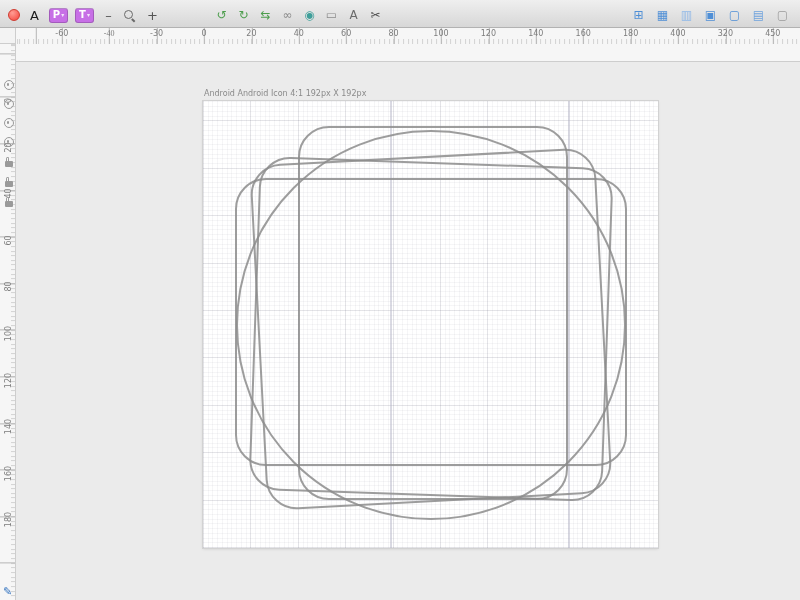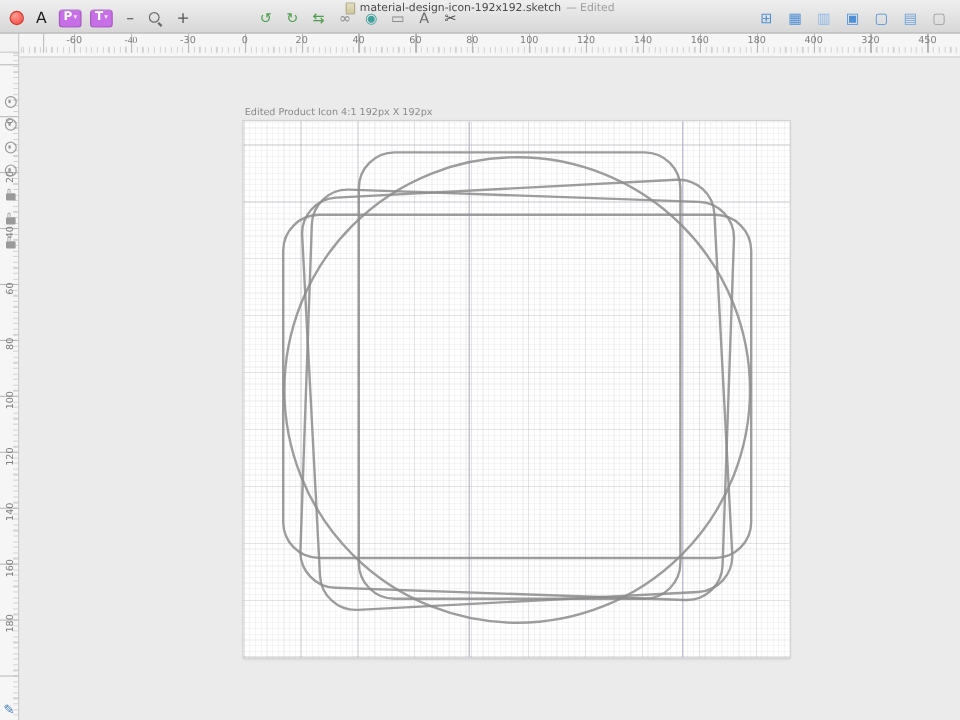--- a/index.html
+++ b/index.html
@@ -27,21 +27,21 @@
   .win-title{position:absolute;top:1px;left:180px;right:180px;height:11px;
     display:flex;justify-content:center;align-items:center;gap:4px;
     font-size:9px;color:#4a4a4a;white-space:nowrap;z-index:11;}
   .doc-proxy{display:inline-block;width:8px;height:10px;background:linear-gradient(#e4dfc2,#cfc79d);
     border:1px solid #b2ab87;border-radius:1px;box-sizing:border-box;}
   .edited{color:#9d9d9d;}
 
   
   .corner{position:absolute;left:0;top:28px;width:16px;height:16px;background:#f3f3f3;
     border-right:1px solid #cdcdcd;border-bottom:1px solid #cdcdcd;box-sizing:border-box;z-index:6;}
-  .hruler{position:absolute;left:16px;top:28px;right:0;height:20px;background:#f6f6f6;
+  .hruler{position:absolute;left:16px;top:28px;right:0;height:34px;background:#f6f6f6;
     border-bottom:1px solid #cdcdcd;box-sizing:border-box;overflow:hidden;z-index:5;
     background-image:
       repeating-linear-gradient(90deg,#b5b5b5 0 1px,transparent 1px 47.4px),
       repeating-linear-gradient(90deg,#d2d2d2 0 1px,transparent 1px 4.74px);
     background-size:100% 16px,100% 5px;
     background-position:45.8px 0,3.1px 11px;
     background-repeat:repeat-x,repeat-x;}
   .hnum{position:absolute;top:1px;font-size:8px;color:#7c7c7c;transform:translateX(-50%);}
   .vruler{position:absolute;left:0;top:44px;width:16px;bottom:0;background:#f6f6f6;
     border-right:1px solid #cdcdcd;box-sizing:border-box;overflow:hidden;z-index:5;
@@ -103,25 +103,20 @@
       </div>
     <div class="tb-group right">
         <span class="tbicon" style="color: rgb(79, 143, 214);">⊞</span>
         <span class="tbicon" style="color: rgb(79, 143, 214);">▦</span>
         <span class="tbicon" style="color: rgb(143, 184, 232);">▥</span>
         <span class="tbicon" style="color: rgb(79, 143, 214);">▣</span>
         <span class="tbicon" style="color: rgb(79, 143, 214);">▢</span>
         <span class="tbicon" style="color: rgb(111, 163, 221);">▤</span>
         <span class="tbicon" style="color: rgb(154, 154, 154);">▢</span>
       </div>
-    <div class="win-title">
-      <span class="doc-proxy"></span>
-      <span>material-design-icon-192x192.sketch</span>
-      <span class="edited">— Edited</span>
-    </div>
   </div>
 
   <div class="corner"></div>
   <div class="hruler">
       <span class="hnum" style="left: 45.8px;">-60</span>
       <span class="hnum" style="left: 93.2px; font-family: Liberation Serif, serif;">-40</span>
       <span class="hnum" style="left: 140.6px;">-30</span>
       <span class="hnum" style="left: 188px;">0</span>
       <span class="hnum" style="left: 235.4px;">20</span>
       <span class="hnum" style="left: 282.8px;">40</span>
@@ -153,21 +148,21 @@
       <span class="eye"></span>
       <span class="eye"></span>
       <span class="eye"></span>
       <span class="eye"></span>
       <span class="lock"></span>
       <span class="lock"></span>
       <span class="lock"></span>
     </div>
 
   <div class="canvas">
-    <div class="artboard-label">Edited Product Icon 4:1 192px X 192px</div>
+    <div class="artboard-label">Android Android Icon 4:1 192px X 192px</div>
     <div class="artboard">
       <svg width="455" height="447" viewBox="0 0 455 447">
           <line x1="188" x2="188" y1="0" y2="447" stroke="#b4b4c6" stroke-width="1"></line>
           <line x1="366" x2="366" y1="0" y2="447" stroke="#b4b4c6" stroke-width="1"></line>
           <circle cx="228" cy="224" r="194" fill="none" stroke="#8c8c8c" stroke-width="2" opacity="0.85"></circle>
           <rect x="96" y="26" width="268" height="372" rx="30" fill="none" stroke="#8c8c8c" stroke-width="2" opacity="0.85"></rect>
           <rect x="33" y="78" width="390" height="286" rx="30" fill="none" stroke="#8c8c8c" stroke-width="2" opacity="0.85"></rect>
           <rect x="56" y="56" width="344" height="344" rx="30" transform="rotate(-3 228 228)" fill="none" stroke="#8c8c8c" stroke-width="2" opacity="0.85"></rect>
           <rect x="52" y="62" width="352" height="332" rx="30" transform="rotate(2 228 228)" fill="none" stroke="#8c8c8c" stroke-width="2" opacity="0.85"></rect>
         </svg>

